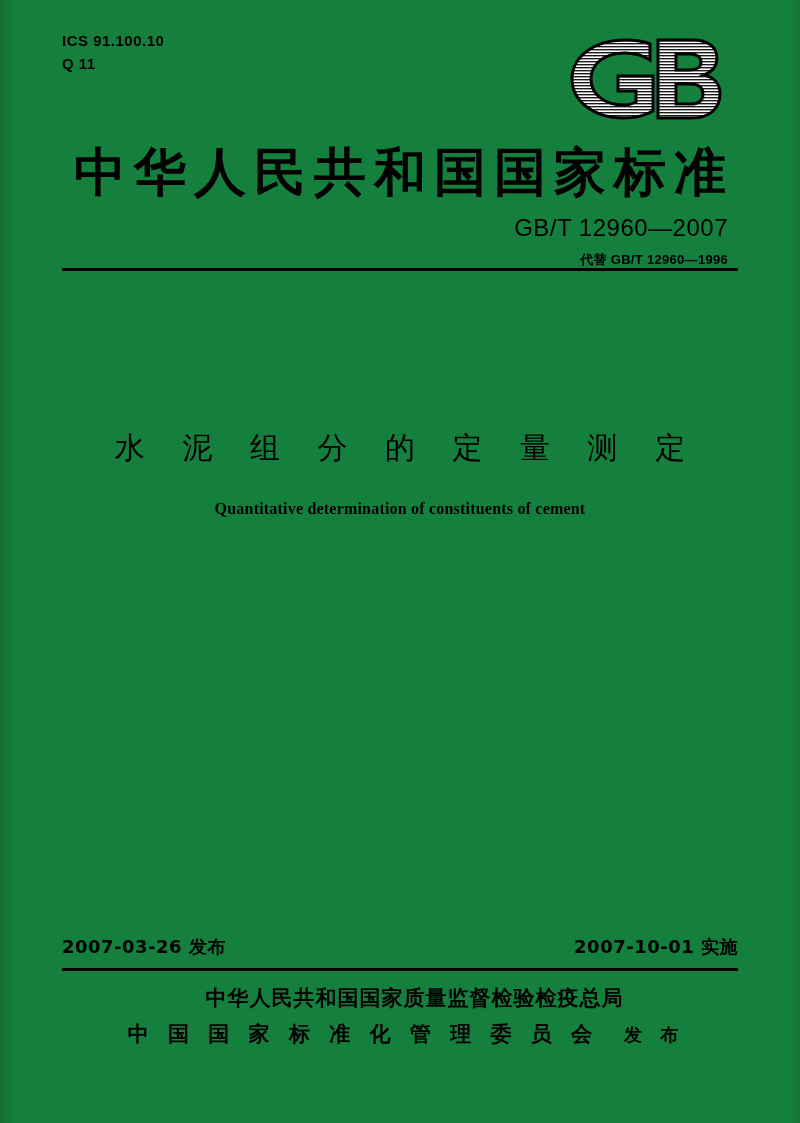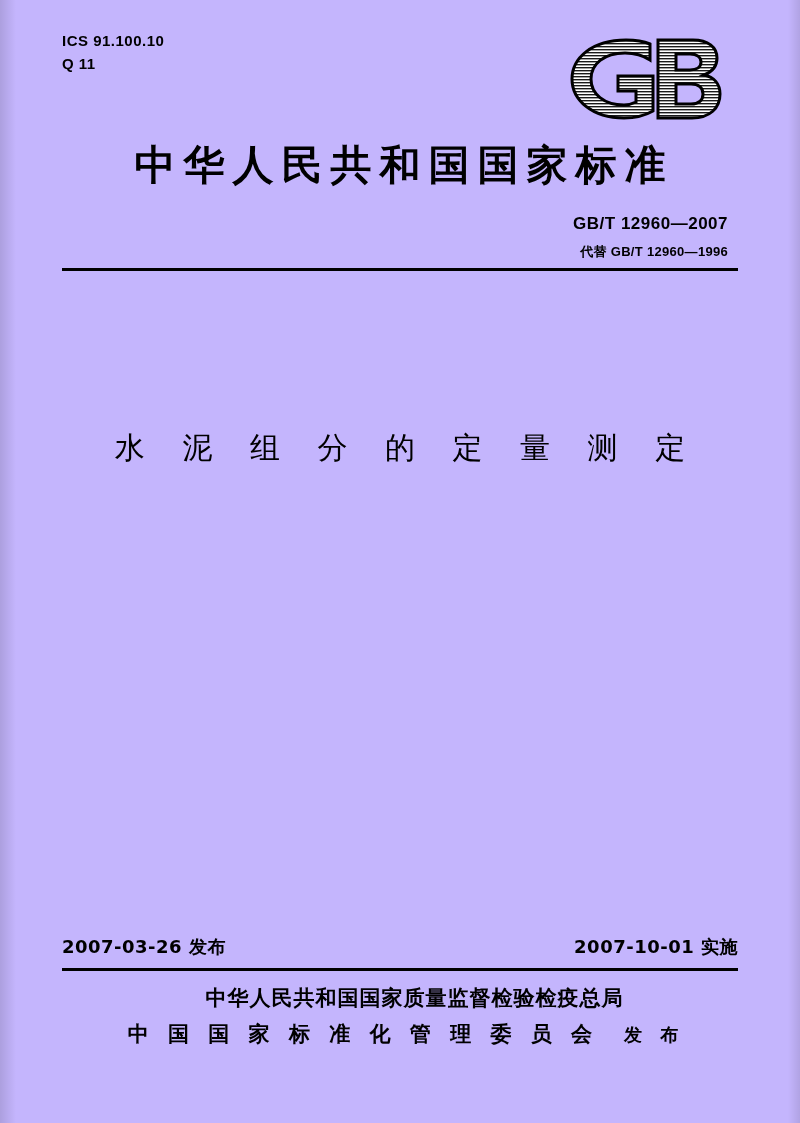--- a/index.html
+++ b/index.html
@@ -4,21 +4,21 @@
 <style>
   html, body {
     margin: 0;
     padding: 0;
     background: #9a9a9a;
   }
   .page {
     position: relative;
     width: 800px;
     height: 1123px;
-    background: #c4b5fd;
+    background: #15803d;
     margin: 0 auto;
     overflow: hidden;
     font-family: "Liberation Sans", sans-serif;
     color: #000000;
   }
   
   .page::before {
     content: "";
     position: absolute;
     left: 0; top: 0; bottom: 0;
@@ -55,36 +55,36 @@
   }
 
   .main-title {
     position: absolute;
     left: 0;
     right: 0;
     top: 138px;
     text-align: center;
     font-family: "DejaVu Sans", "Liberation Sans", sans-serif;
     font-weight: bold;
-    font-size: 41px;
+    font-size: 52px;
     letter-spacing: 8px;
     color: #000;
     text-indent: 8px;
   }
 
   .std-no {
     position: absolute;
     right: 72px;
     top: 214px;
     text-align: right;
     font-family: "Liberation Sans", sans-serif;
   }
   .std-no .line1 {
-    font-weight: bold;
-    font-size: 17px;
+    font-weight: normal;
+    font-size: 24px;
     letter-spacing: 0.5px;
   }
   .std-no .line2 {
     font-weight: bold;
     font-size: 13px;
     margin-top: 9px;
     letter-spacing: 0.3px;
   }
 
   .rule {
@@ -222,20 +222,21 @@
   <div class="main-title">中华人民共和国国家标准</div>
 
   <div class="std-no">
     <div class="line1">GB/T 12960—2007</div>
     <div class="line2">代替 GB/T 12960—1996</div>
   </div>
 
   <div class="rule"></div>
 
   <div class="cn-subject">水 泥 组 分 的 定 量 测 定</div>
+  <div class="en-subject">Quantitative determination of constituents of cement</div>
 
   <div class="issue-row">
     <div class="issue-date">2007-03-26 发布</div>
     <div class="effect-date">2007-10-01 实施</div>
   </div>
 
   <div class="rule-bottom"></div>
 
   <div class="publisher">
     <div class="org1">中华人民共和国国家质量监督检验检疫总局</div>

